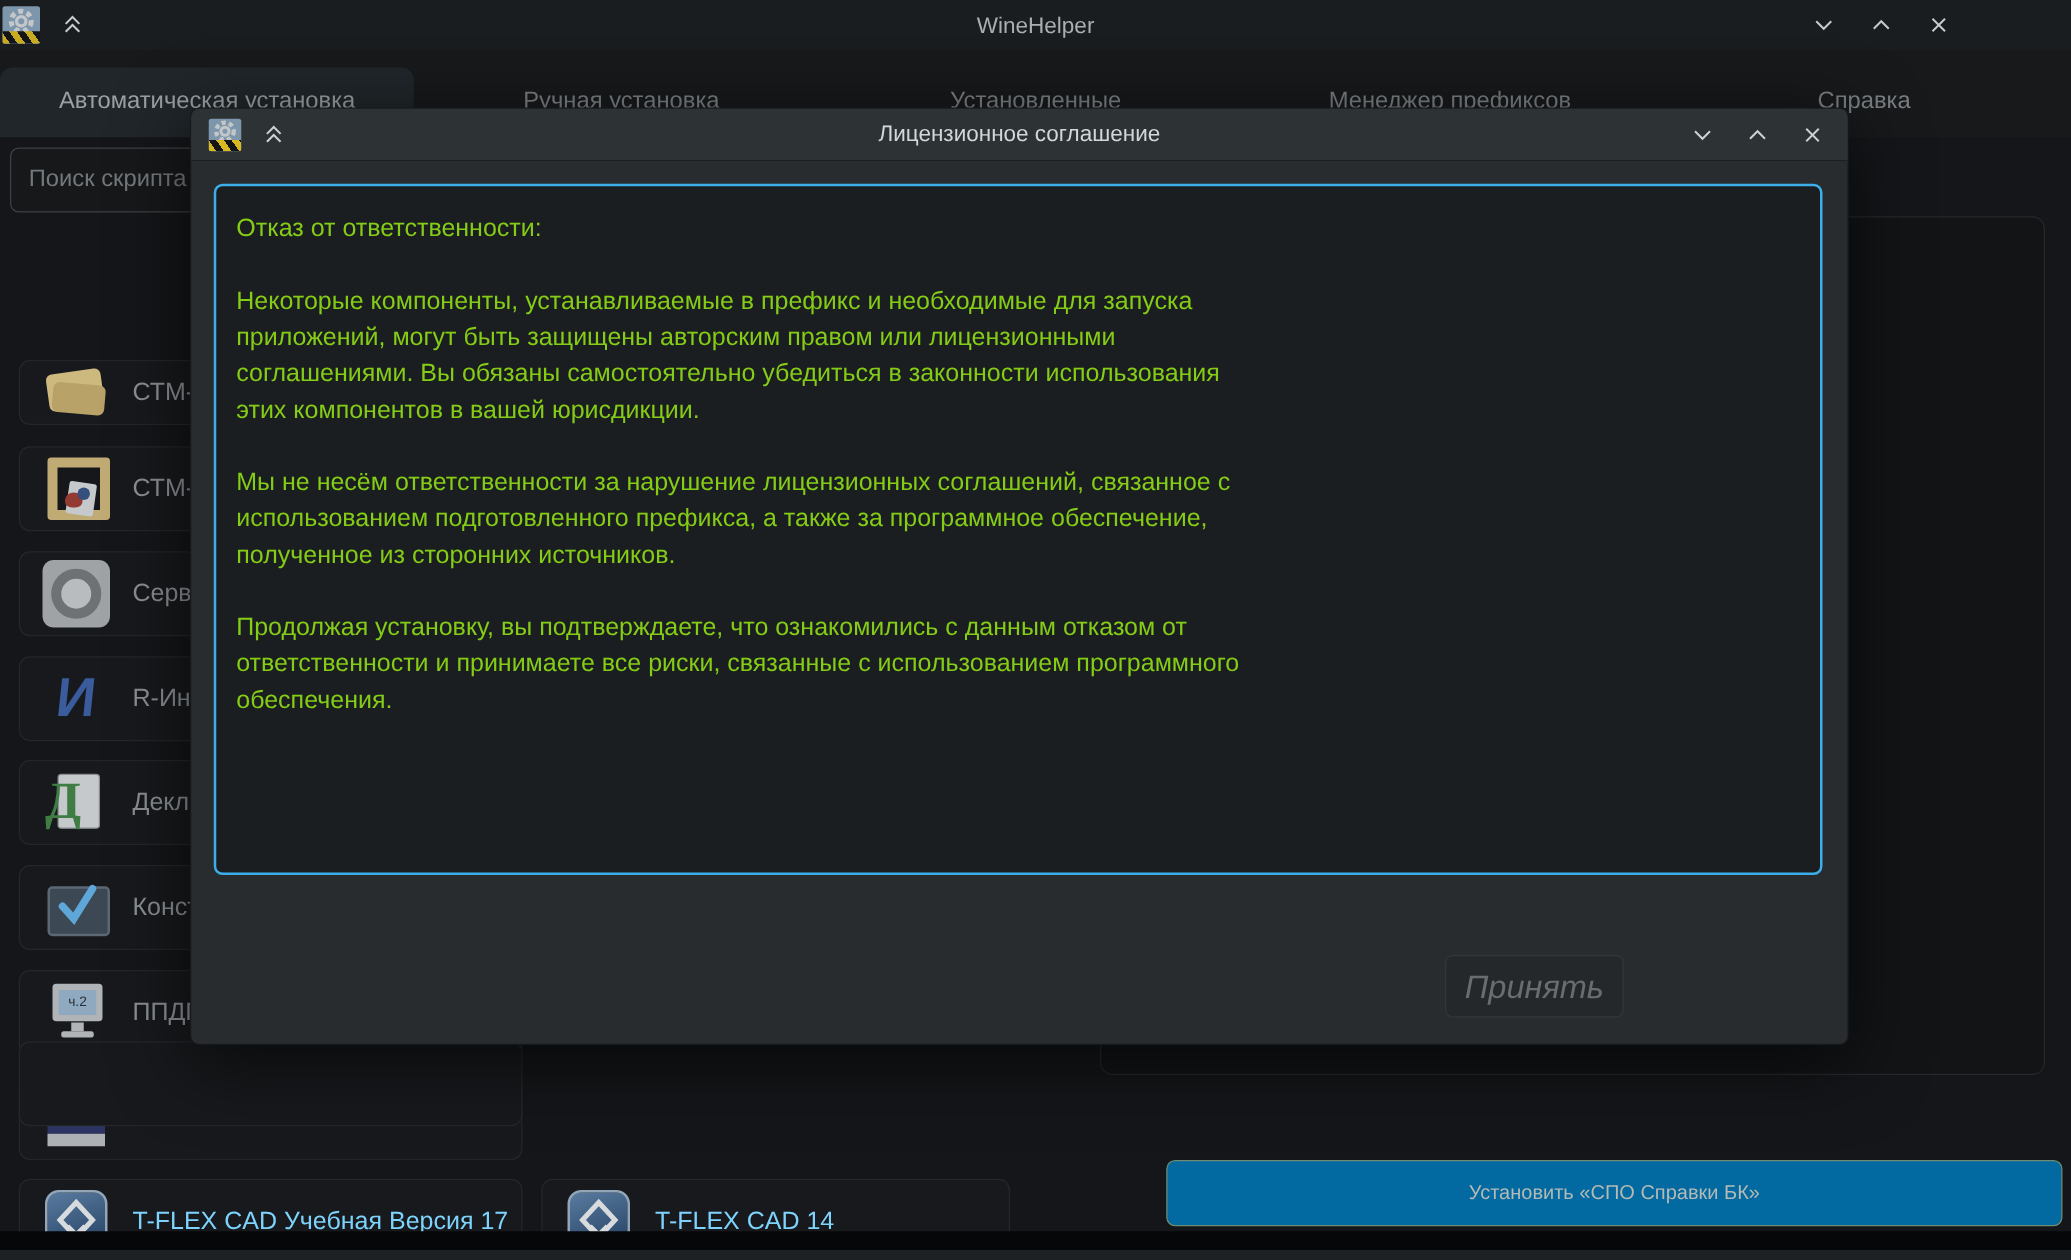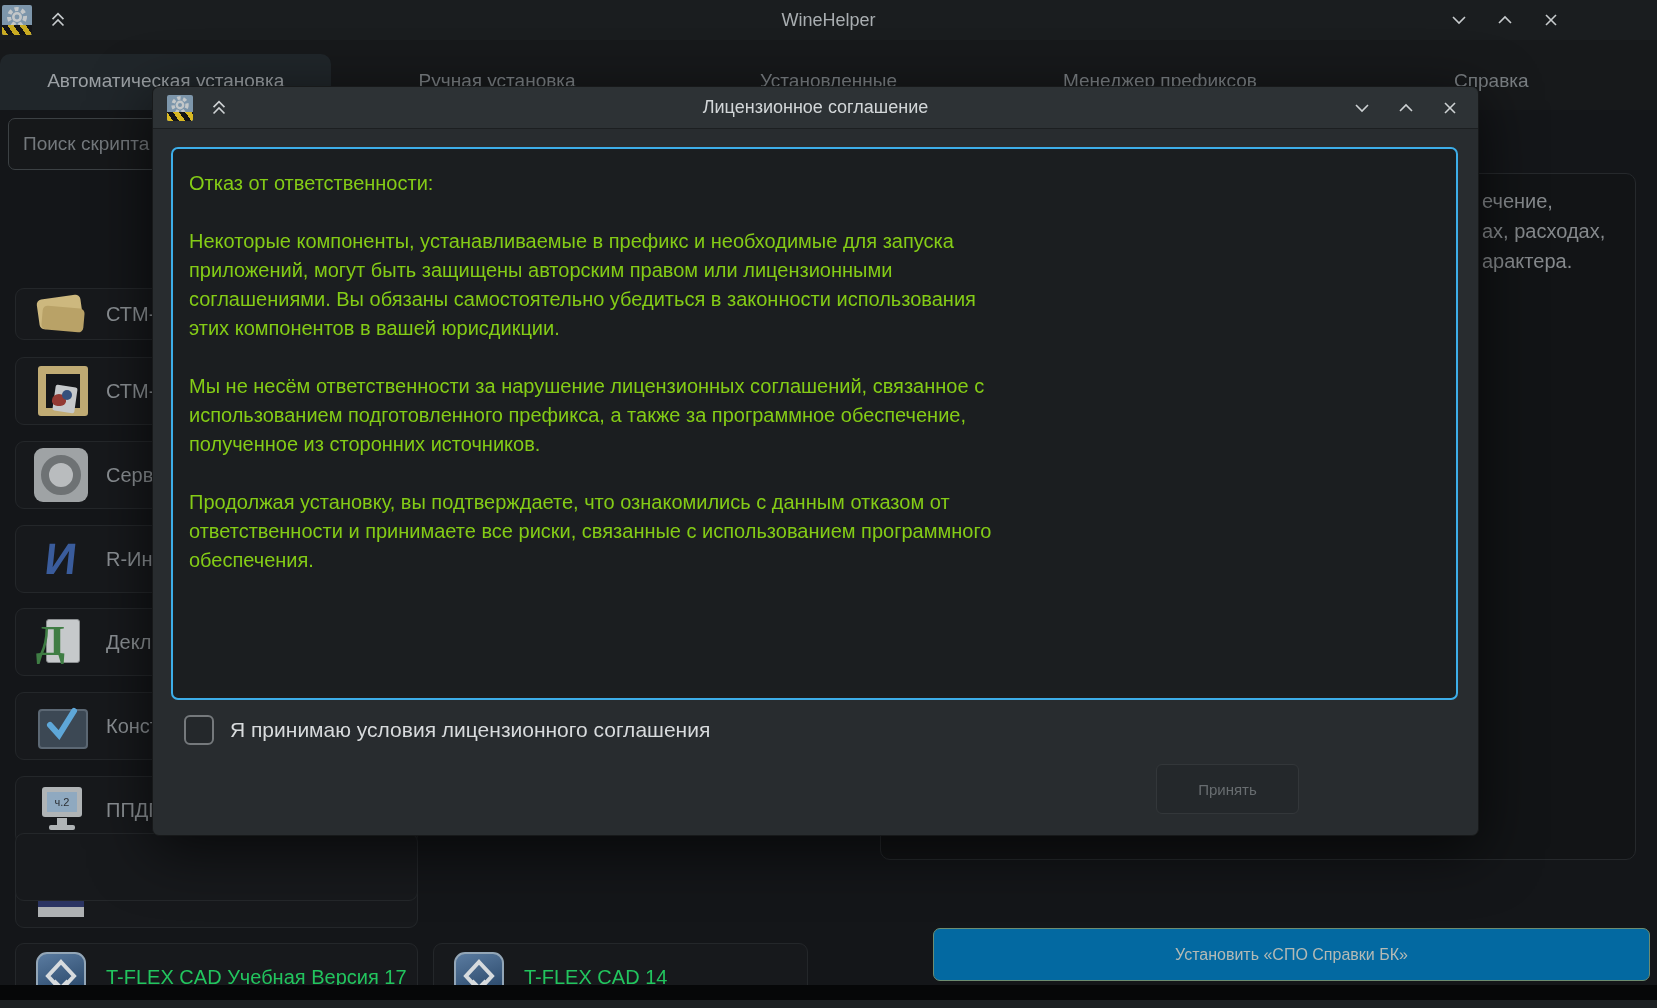--- a/index.html
+++ b/index.html
@@ -26,21 +26,21 @@
   .content{left:0;top:110px;width:1657px;height:875px;background:#141619;}
 
   .search{left:8px;top:8px;width:412px;height:52px;background:#16181a;border:1px solid #3c4144;
           border-radius:7px;color:#73787c;font-size:19px;padding:0 0 0 14px;box-sizing:border-box;outline:none;}
   .search::placeholder{color:#73787c;}
 
   .tile{background:#17191c;border:1px solid #24272a;border-radius:9px;display:flex;align-items:center;box-sizing:border-box;cursor:pointer;}
   .tile .lbl{color:#8b9094;font-size:20px;margin-left:18px;white-space:nowrap;}
   .tile .ic{width:54px;height:54px;margin-left:18px;flex:none;display:flex;align-items:center;justify-content:center;position:relative;}
 
-  .tile.tf .lbl{color:#22c55e;}
+  .tile.tf .lbl{color:#7dd3fc;}
 
   
   .ic-folder .b1{position:absolute;left:4px;top:10px;width:44px;height:30px;background:#cdb87e;border-radius:5px;transform:rotate(-8deg);}
   .ic-folder .b2{position:absolute;left:8px;top:20px;width:42px;height:24px;background:#b9a267;border-radius:5px;transform:rotate(5deg);}
   .ic-frame .fr{position:absolute;left:4px;top:2px;width:34px;height:34px;border:8px solid #c0ab74;background:#15171a;border-radius:3px;}
   .ic-frame .pp{position:absolute;left:20px;top:22px;width:22px;height:26px;background:#c6c9cb;border-radius:2px;transform:rotate(8deg);}
   .ic-frame .d1{position:absolute;left:18px;top:30px;width:14px;height:12px;background:#933a33;border-radius:50% 50% 40% 40%;}
   .ic-frame .d2{position:absolute;left:28px;top:26px;width:10px;height:10px;background:#35507c;border-radius:50%;}
   .ic-ring{background:#9fa3a5;border-radius:9px;}
   .ic-ring .rg{width:24px;height:24px;border:8px solid #6e7274;border-radius:50%;background:#b9bcbe;}
@@ -80,22 +80,22 @@
       background:repeating-linear-gradient(55deg,#d9b922 0 5px,#141518 5px 10px);}
 
   .license-area{position:absolute;left:18px;top:60px;width:1287px;height:553px;background:#1b1e20;
       border:2px solid #3daee9;border-radius:7px;box-sizing:border-box;padding:20px 16px;overflow:hidden;}
   .license-text{color:#84cc16;font-size:20px;line-height:29px;white-space:pre-line;}
 
   .chk-row{position:absolute;left:31px;top:628px;display:flex;align-items:center;}
   .chk-box{width:26px;height:26px;border:2px solid #75797c;border-radius:6px;background:#24282b;cursor:pointer;flex:none;}
   .chk-label{margin-left:16px;color:#d8dbdd;font-size:21px;}
 
-  .dlg-btn{position:absolute;top:677px;height:50px;border-radius:6px;font-size:15px;display:flex;align-items:center;
-      justify-content:center;box-sizing:border-box;}
+  .dlg-btn{position:absolute;top:677px;height:50px;border-radius:6px;font-size:26px;display:flex;align-items:center;
+      justify-content:center;box-sizing:border-box;font-style:italic;}
   .btn-accept{left:1003px;width:143px;background:#24282b;border:1px solid #33373a;color:#686d70;}
   .btn-decline{left:1161px;width:144px;background:#2d3236;border:1px solid #55595c;color:#eceff1;cursor:pointer;}
 
   svg{display:block;}
 </style>
 </head>
 <body>
 
 <div class="screen">
 
@@ -231,23 +231,20 @@
             <polyline points="13,24 20,31 27,24" fill="none" stroke="#d7dbde" stroke-width="4"></polyline>
           </svg>
         </div>
           </div>
         <div class="lbl">T-FLEX CAD 14</div>
       </div>
 
     </div>
 
     <div class="abs desc-box"></div>
-    <div class="abs desc-text">ечение,
-ах, расходах,
-арактера.</div>
 
     <div class="abs install-btn">Установить «СПО Справки БК»</div>
   </div>
 
   <div class="abs strip1"></div>
   <div class="abs strip2"></div>
 
   <div class="abs dialog">
 
     <div class="dlg-titlebar">
@@ -296,21 +293,17 @@
 
 Мы не несём ответственности за нарушение лицензионных соглашений, связанное с
 использованием подготовленного префикса, а также за программное обеспечение,
 полученное из сторонних источников.
 
 Продолжая установку, вы подтверждаете, что ознакомились с данным отказом от
 ответственности и принимаете все риски, связанные с использованием программного
 обеспечения.</div>
     </div>
 
-    <div class="chk-row">
-      <div class="chk-box"></div>
-      <div class="chk-label">Я принимаю условия лицензионного соглашения</div>
-    </div>
 
     <div class="dlg-btn btn-accept">Принять</div>
   </div>
 
 </div>
 
 </body></html>

